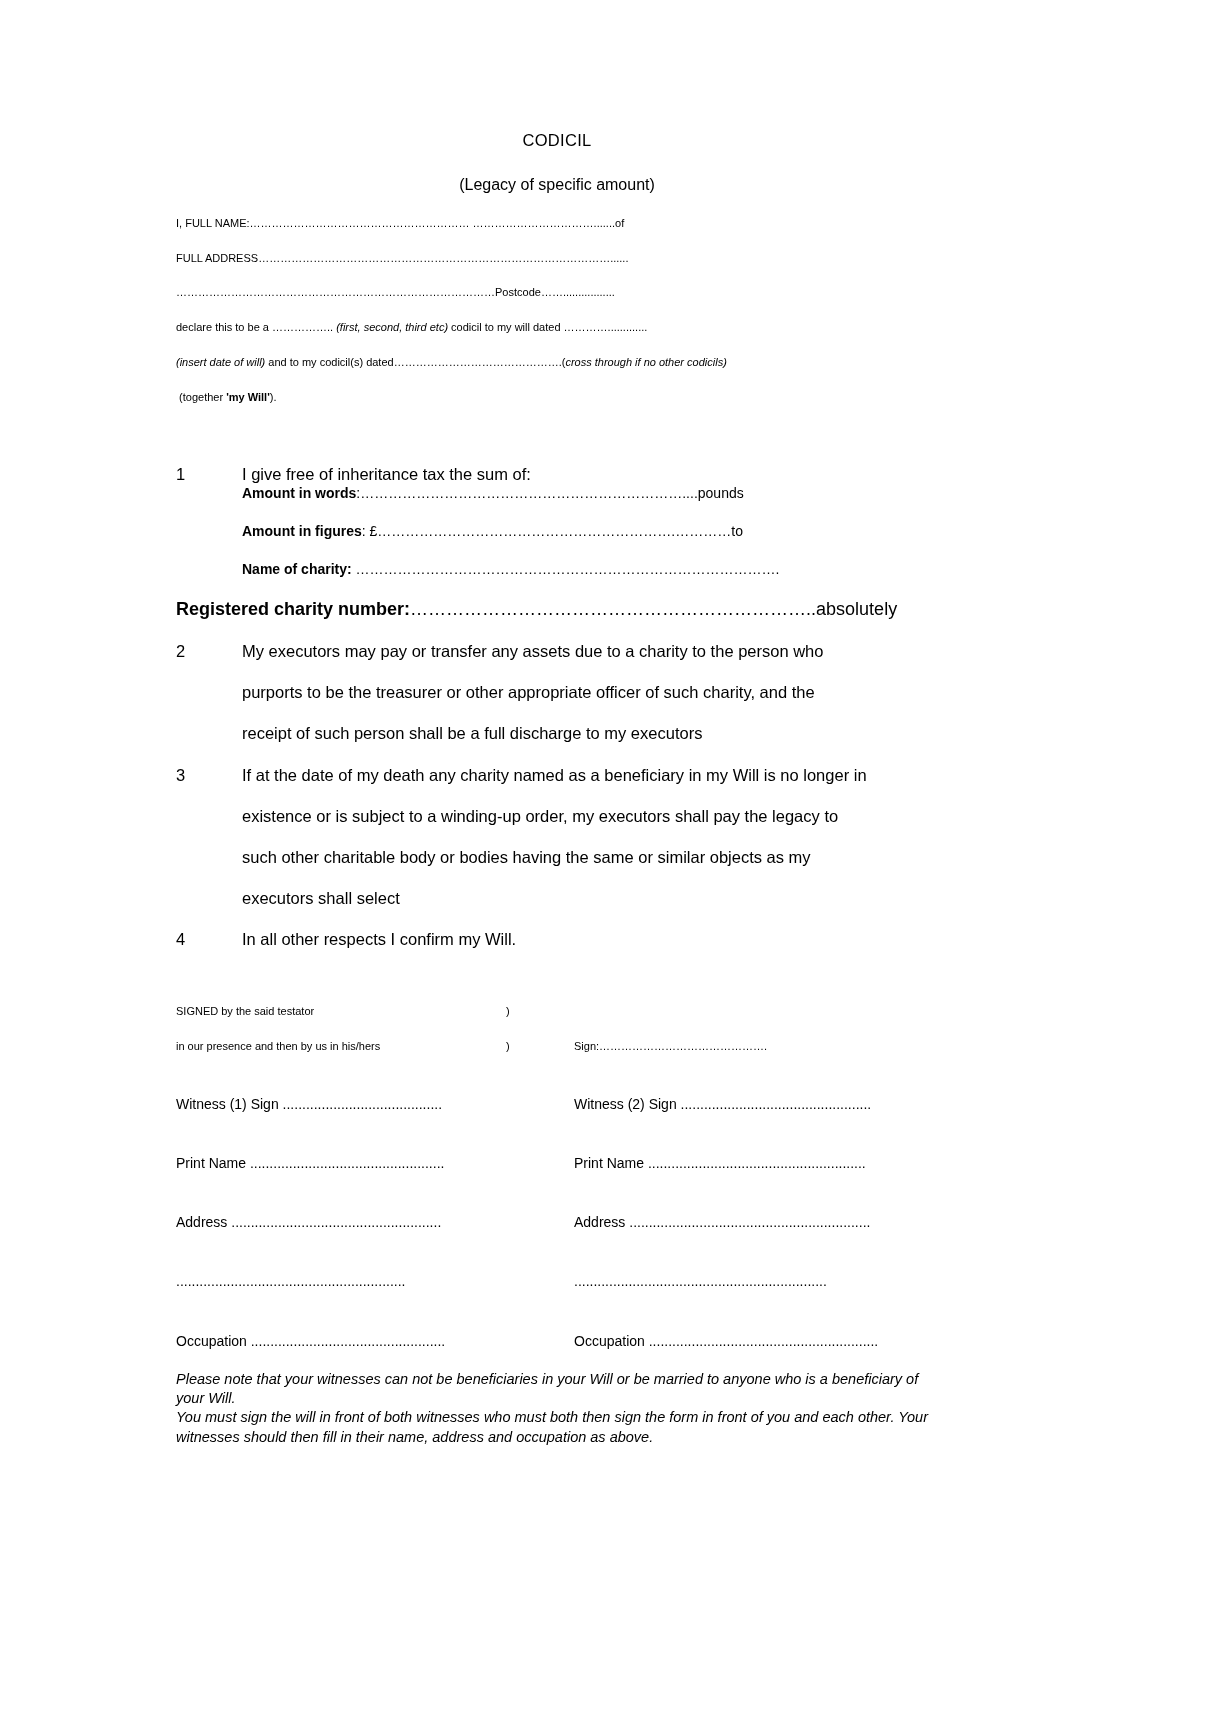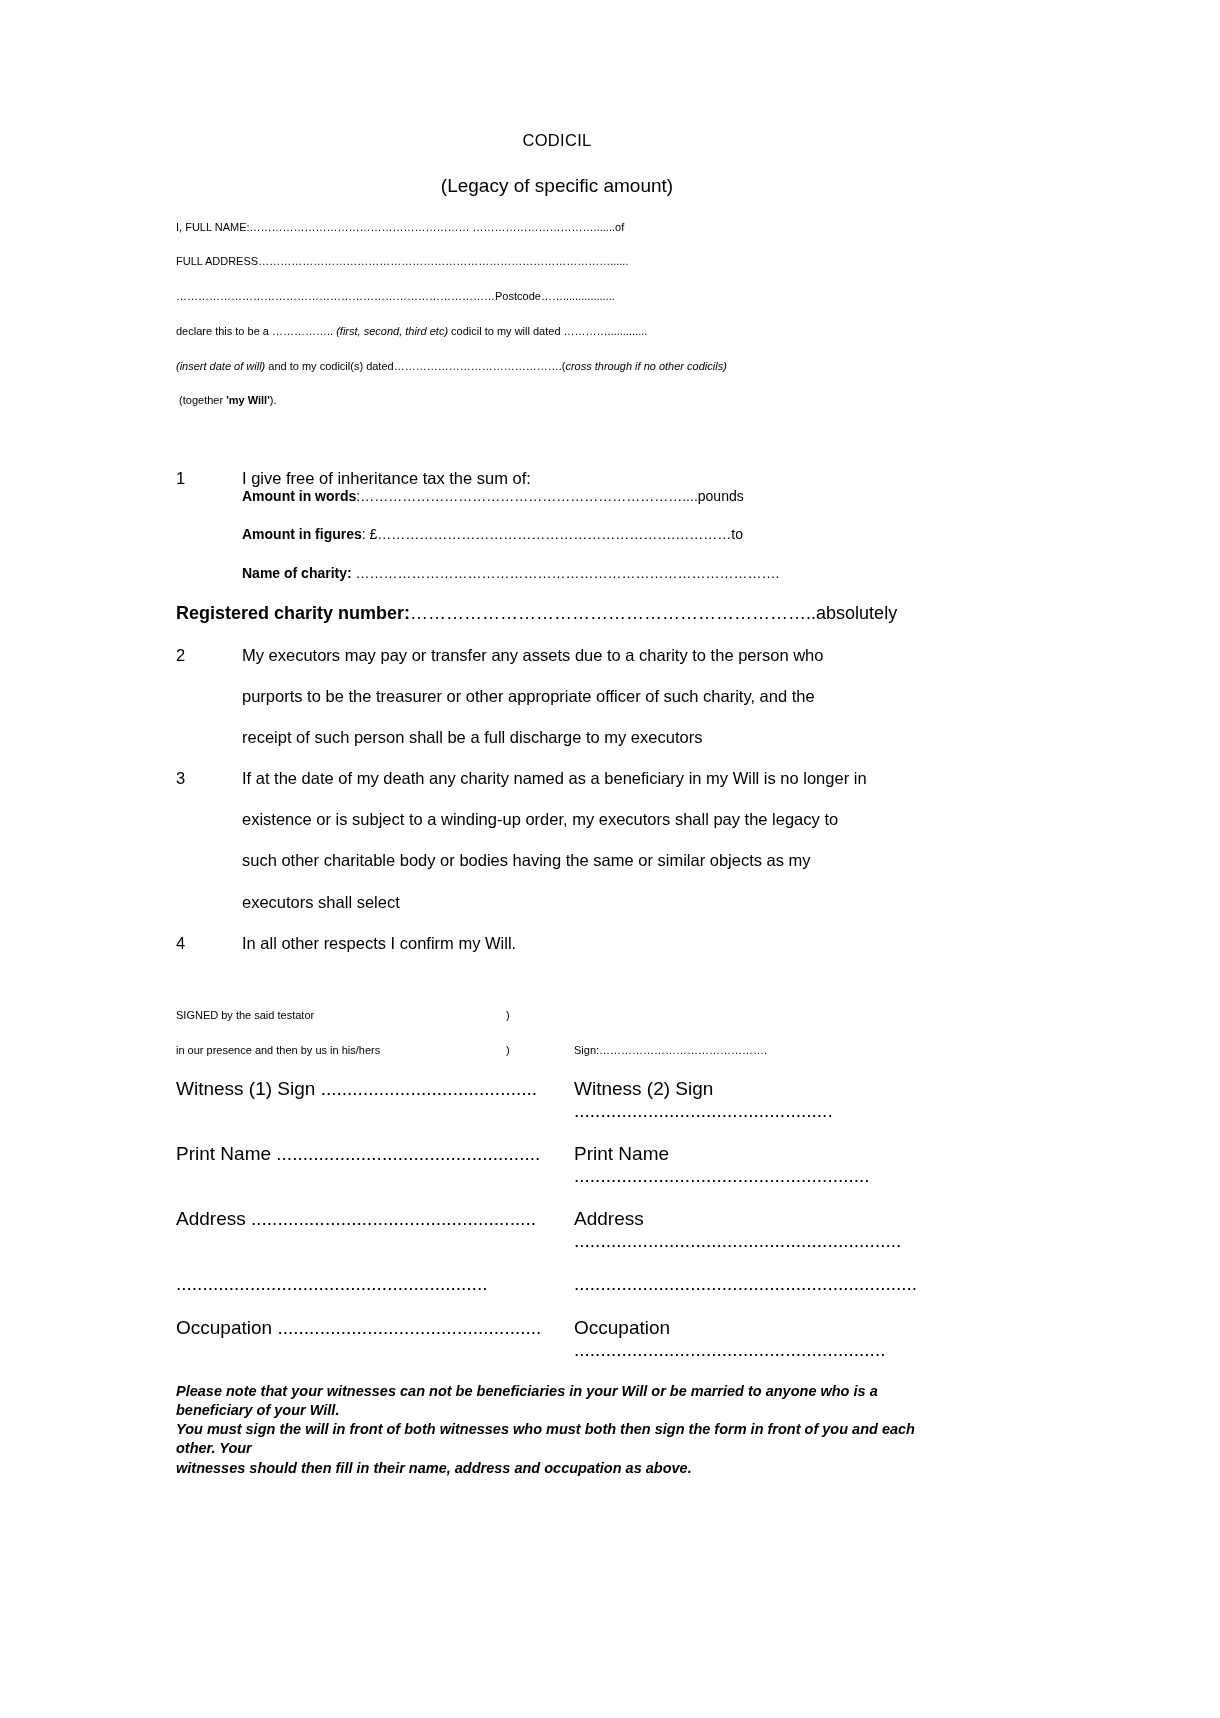--- a/index.html
+++ b/index.html
@@ -32,21 +32,21 @@
   
   .doc-title {
     text-align: center;
     font-size: 16.5px;
     letter-spacing: 0.3px;
     line-height: 1.2;
     margin: 0 0 24px 0;
   }
   .doc-subtitle {
     text-align: center;
-    font-size: 19px;
+    font-size: 16px;
     line-height: 1.2;
     margin: 0 0 23px 0;
   }
 
   
   .line {
     font-size: 11px;
     line-height: 1.16;
     margin: 0 0 22px 0;
     white-space: pre-wrap;
@@ -110,42 +110,42 @@
     width: 68px;
     flex: 0 0 68px;
   }
   .sig-right {
     flex: 1 1 auto;
     white-space: pre-wrap;
   }
 
   .wit-row {
     display: flex;
-    font-size: 19px;
+    font-size: 14px;
     line-height: 1.16;
     margin-bottom: 21px;
+    margin-top: 43px;
   }
   .wit-col {
     width: 398px;
     flex: 0 0 398px;
     white-space: pre-wrap;
   }
   .wit-col.second {
     width: 364px;
     flex: 0 0 364px;
   }
 
   
   .footnote {
     font-size: 14.5px;
     font-style: italic;
     line-height: 1.33;
     margin: 20px 0 0 0;
     width: 768px;
-    font-weight: bold;
   }
   .footnote p { margin: 0; }
 </style>
 </head>
 <body>
 
 <div class="page">
   <div class="content">
 
     <div class="doc-title">CODICIL</div>

